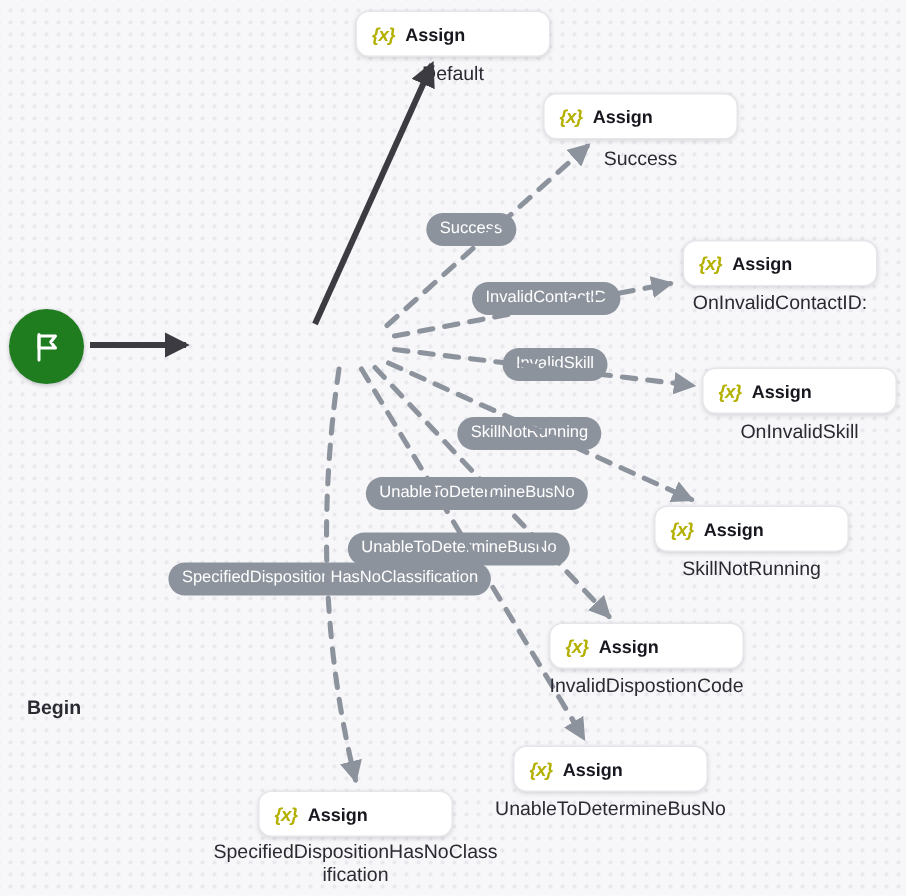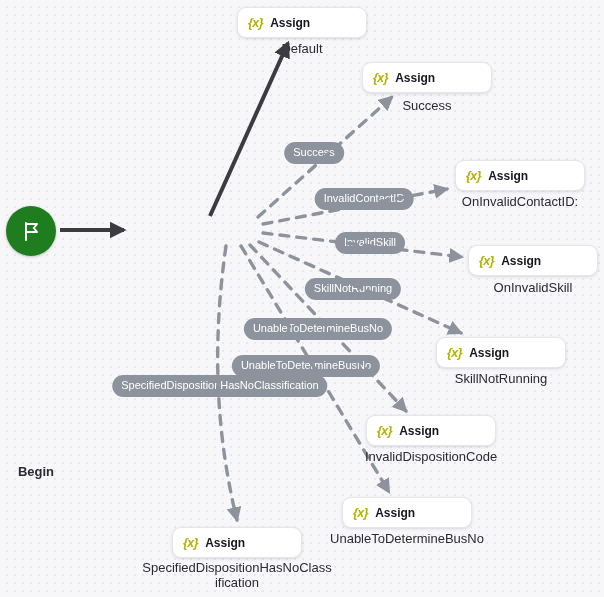--- a/index.html
+++ b/index.html
@@ -125,21 +125,21 @@
   <div class="node" style="left:436px;top:337px;">
     <span class="assign-glyph">{x}</span>
     <span class="title">Assign</span>
   </div>
   <div class="caption" style="left:411px;top:371px;">SkillNotRunning</div>
 
   <div class="node" style="left:366px;top:415px;">
     <span class="assign-glyph">{x}</span>
     <span class="title">Assign</span>
   </div>
-  <div class="caption" style="left:341px;top:449px;">InvalidDispositionCode</div>
+  <div class="caption" style="left:341px;top:449px;">InvalidDispostionCode</div>
 
   <div class="node" style="left:342px;top:497px;">
     <span class="assign-glyph">{x}</span>
     <span class="title">Assign</span>
   </div>
   <div class="caption" style="left:317px;top:531px;">UnableToDetermineBusNo</div>
 
   <div class="node" style="left:172px;top:527px;">
     <span class="assign-glyph">{x}</span>
     <span class="title">Assign</span>

